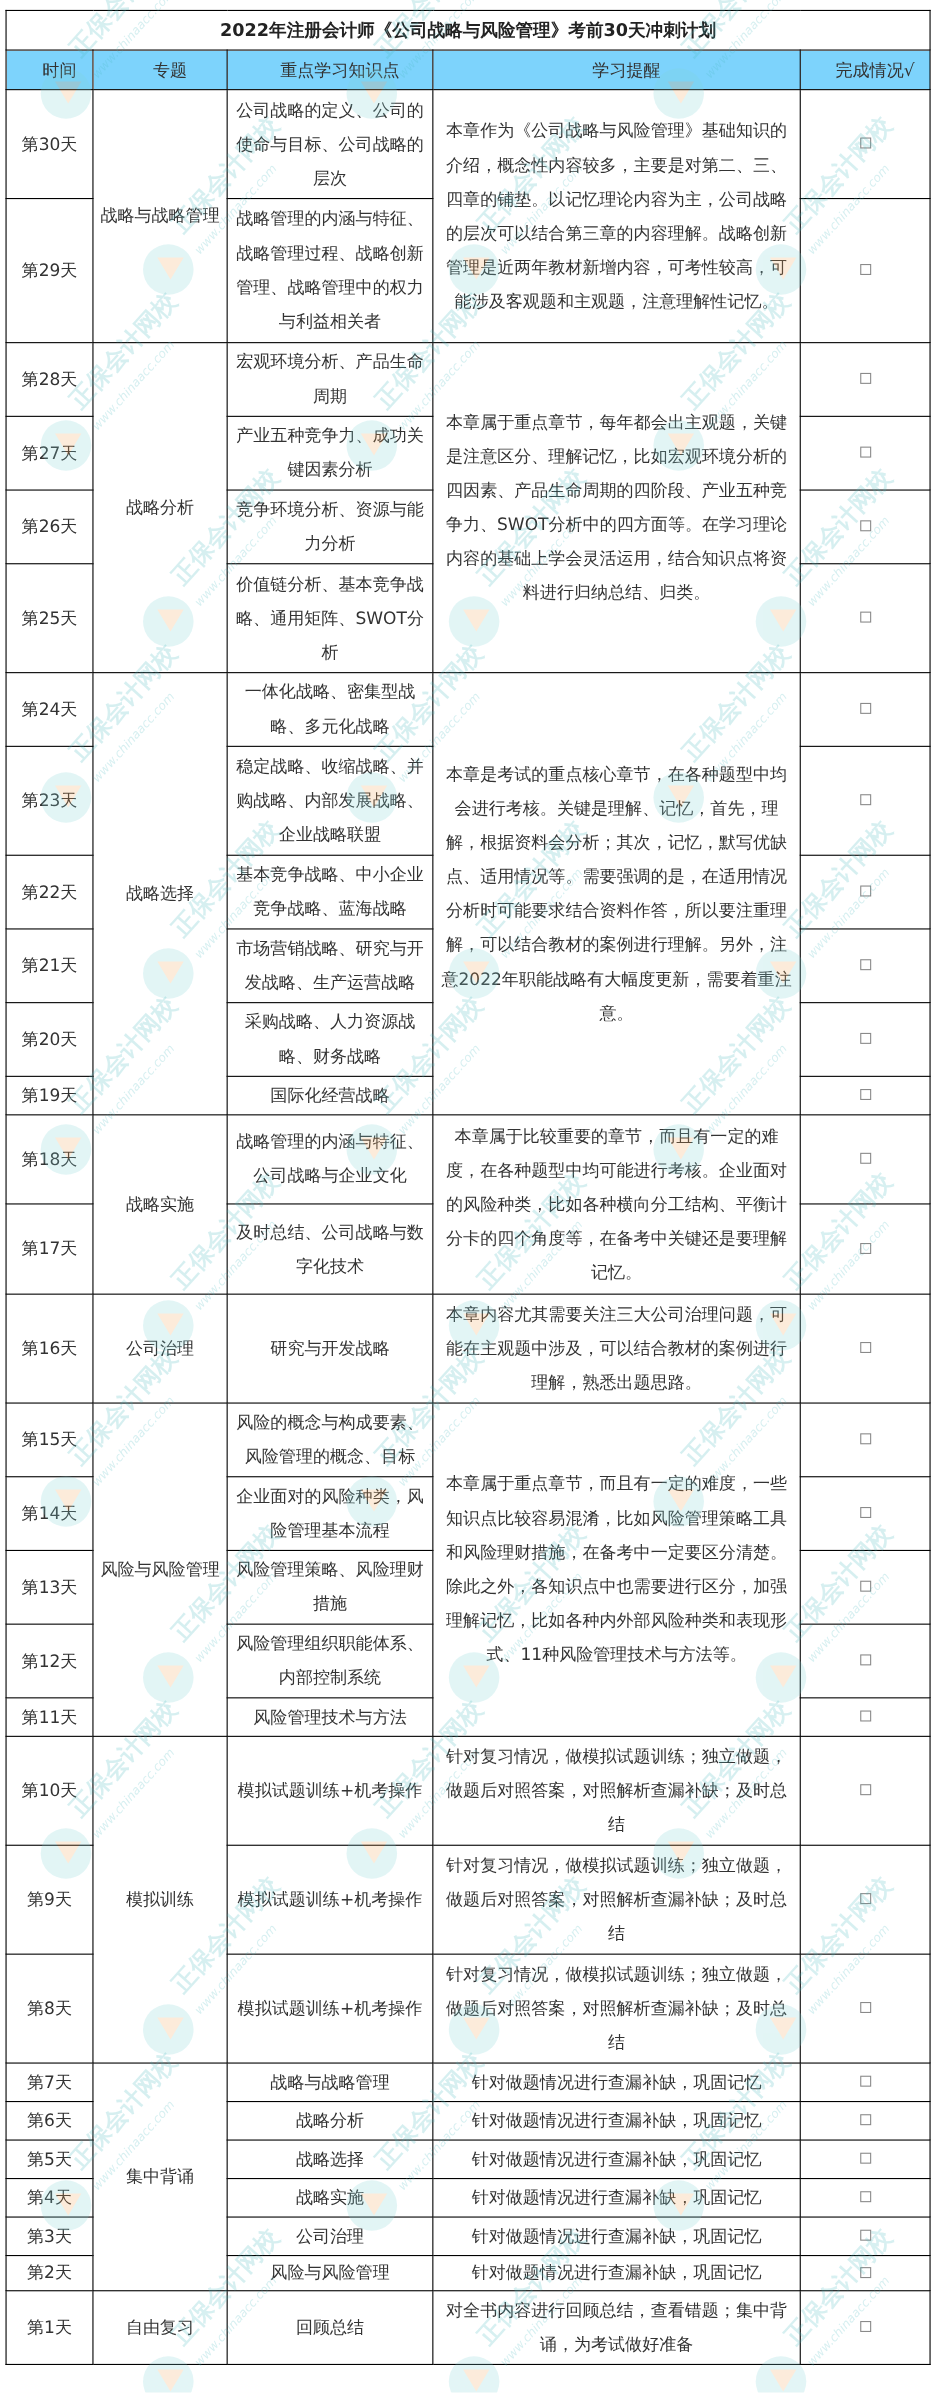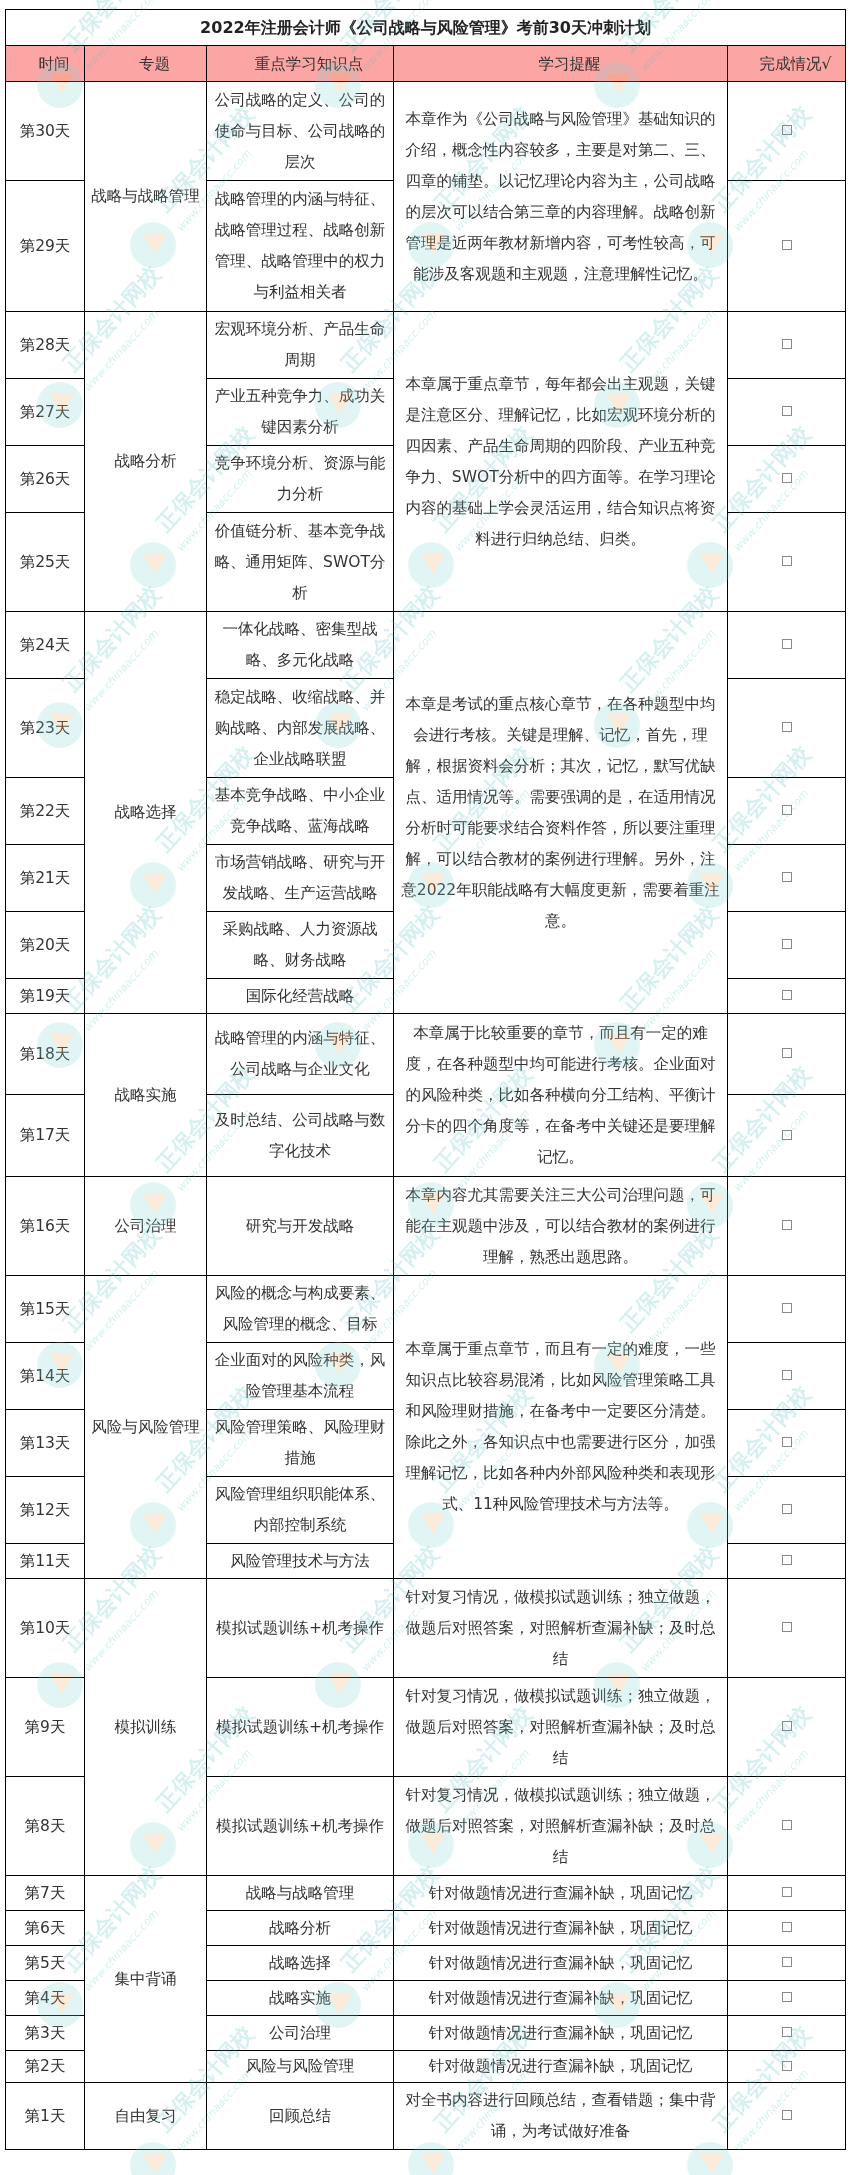--- a/index.html
+++ b/index.html
@@ -10,21 +10,21 @@
     .plan {
       position: absolute; left: 5px; top: 9px; width: 840px;
       border-collapse: collapse; table-layout: fixed; z-index: 1;
     }
     .plan td, .plan th {
       border: 1px solid #000; padding: 0 4px; font-size: 15.5px; line-height: 31px;
       color: #333333; text-align: center; vertical-align: middle; font-weight: normal;
       background: transparent; overflow: hidden; word-break: break-all;
     }
     .plan .title-cell { font-weight: bold; font-size: 16px; color: #222222; height: 35px; line-height: 20px; }
-    .plan th { background: #fca5a5; height: 35px; line-height: 20px; padding-left: 22px; }
+    .plan th { background: #7dd3fc; height: 35px; line-height: 20px; padding-left: 22px; }
     .just { text-align: center; text-align-last: center; }
     .box {
       display: inline-block; width: 8px; height: 8px; border: 1px solid #8a8a8a;
       vertical-align: middle; position: relative; top: -1px;
     }
     .wm-layer { position: absolute; left: 0; top: 0; width: 852px; height: 2175px; pointer-events: none; z-index: 2; }
     .wm { position: absolute; width: 0; height: 0; opacity: 0.22; }
     .wm .circle {
       position: absolute; left: -23px; top: -23px; width: 46px; height: 46px; border-radius: 50%;
       background: #7fd3d6;

